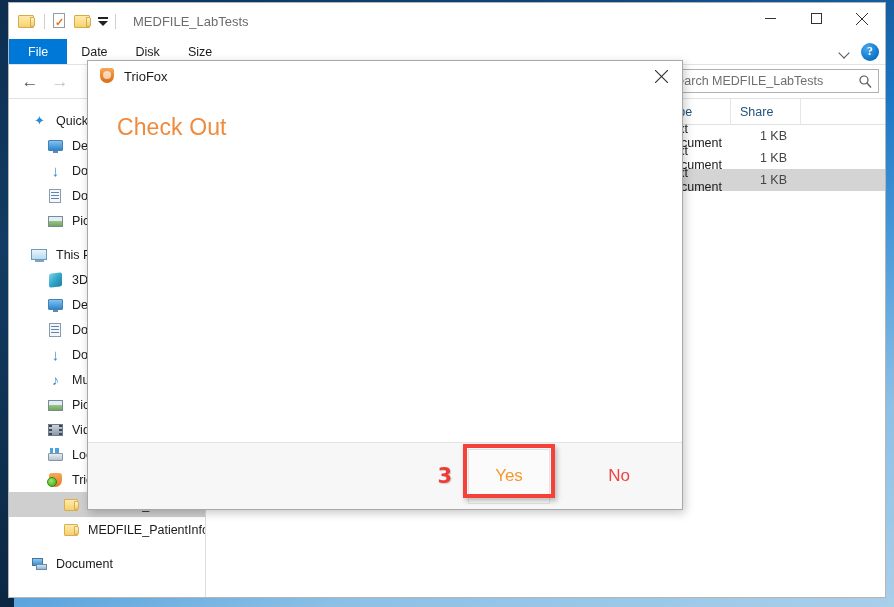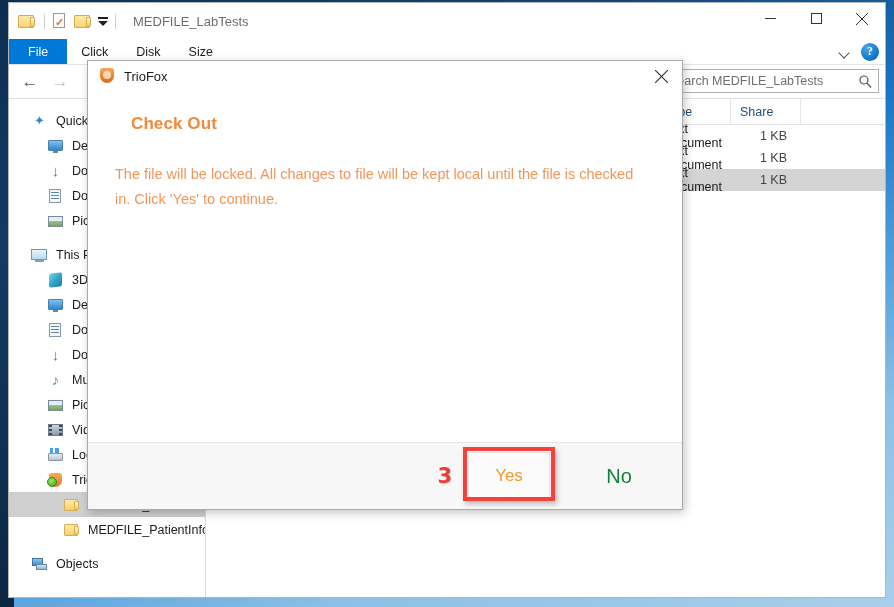--- a/index.html
+++ b/index.html
@@ -390,24 +390,24 @@
   #dlg-close {
     width: 30px; height: 26px;
     display:flex; align-items:center; justify-content:center;
     color:#2b2b2b;
   }
   #dlg-content {
     flex: 1;
     padding: 22px 27px 0 27px;
   }
   #dlg-heading {
-    font-size: 17px;
-    font-weight: bold;
+    font-size: 23px;
+    font-weight: normal;
     color: #f08a3c;
-    margin: 0 0 28px 16px;
+    margin: 0 0 28px 2px;
     letter-spacing: 0.1px;
   }
   #dlg-message {
     font-size: 14.5px;
     color: #f2955a;
     line-height: 25px;
     margin: 0;
     max-width: 525px;
   }
   #dlg-checkrow {
@@ -440,40 +440,40 @@
     color: #ee3b33;
     font-family: "DejaVu Sans", sans-serif;
     margin-right: 16px;
     text-shadow: 1px 1px 1px rgba(0,0,0,0.18);
   }
   #btn-yes-wrap {
     position: relative;
     margin-right: 40px;
   }
   #btn-yes {
-    width: 82px; height: 48px;
+    width: 82px; height: 55px;
     background: #fbfbfb;
     border: 1px solid #e2e2e2;
     box-sizing: border-box;
     display:flex; align-items:center; justify-content:center;
     font-size: 17px; color: #f3992f;
   }
   #yes-highlight {
     position: absolute;
     left: -5px; top: -5px;
     width: 92px; height: 54px;
     border: 4px solid #f4413a;
     box-sizing: border-box;
     box-shadow: 2px 3px 5px rgba(0,0,0,0.25);
     pointer-events: none;
   }
   #btn-no {
     width: 58px; height: 44px;
     display:flex; align-items:center; justify-content:center;
-    font-size: 20px; color: #15803d;
+    font-size: 17px; color: #ef4444;
     margin-right: 10px;
   }
 </style>
 </head>
 <body>
 
 <div id="desktop">
   <div id="desktop-stripe-left"></div>
 </div>
 
@@ -510,21 +510,21 @@
         <svg width="12" height="12" viewBox="0 0 12 12">
             <line x1="0" y1="0" x2="12" y2="12" stroke="#333" stroke-width="1"></line>
             <line x1="12" y1="0" x2="0" y2="12" stroke="#333" stroke-width="1"></line>
           </svg>
       </div>
     </div>
   </div>
 
   <div id="ribbon">
     <div id="tab-file">File</div>
-    <div class="ribbon-tab">Click</div>
+    <div class="ribbon-tab">Date</div>
     <div class="ribbon-tab">Disk</div>
     <div class="ribbon-tab">Size</div>
     <div id="ribbon-right">
       <span class="chev-down"></span>
       <span class="help-btn">?</span>
     </div>
   </div>
 
   <div id="addressbar">
     <div class="nav-arrow">←</div>
@@ -612,21 +612,21 @@
       </div>
       <div class="nav-item lvl2">
         <span class="nav-ico ic-folder"></span>
         <span class="nav-label">MEDFILE_PatientInfo</span>
       </div>
 
       <div class="nav-gap"></div>
 
       <div class="nav-item lvl0">
         <span class="nav-ico ic-net"></span>
-        <span class="nav-label">Objects</span>
+        <span class="nav-label">Document</span>
       </div>
     </div>
 
     <div id="filelist">
       <div id="col-header">
         <div class="col c-name">Name</div>
         <div class="col c-date">Date modified</div>
         <div class="col c-type">Type</div>
         <div class="col c-size">Share</div>
       </div>
@@ -668,21 +668,20 @@
       <span id="dlg-close">
         <svg width="13" height="13" viewBox="0 0 13 13">
           <line x1="0" y1="0" x2="13" y2="13" stroke="#2b2b2b" stroke-width="1.1"></line>
           <line x1="13" y1="0" x2="0" y2="13" stroke="#2b2b2b" stroke-width="1.1"></line>
         </svg>
       </span>
     </div>
 
     <div id="dlg-content">
       <h1 id="dlg-heading">Check Out</h1>
-      <p id="dlg-message">The file will be locked. All changes to file will be kept local until the file is checked in. Click 'Yes' to continue.</p>
     </div>
 
 
     <div id="dlg-footer">
       <span id="step-marker">3</span>
       <span id="btn-yes-wrap">
         <span id="btn-yes">Yes</span>
         <span id="yes-highlight"></span>
       </span>
       <span id="btn-no">No</span>

